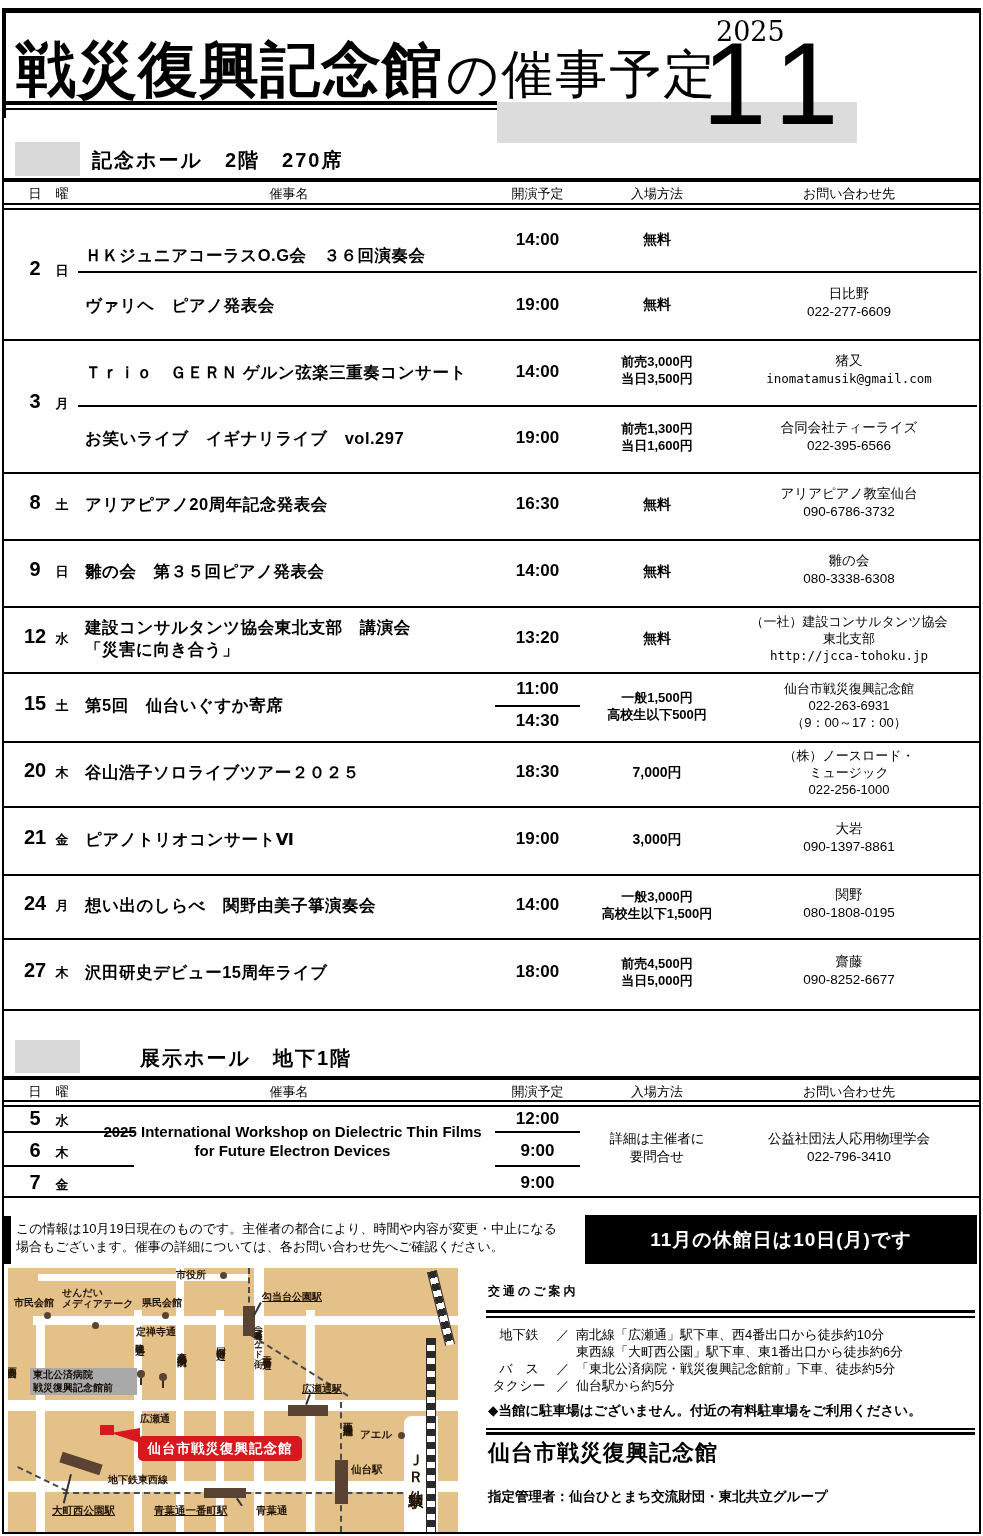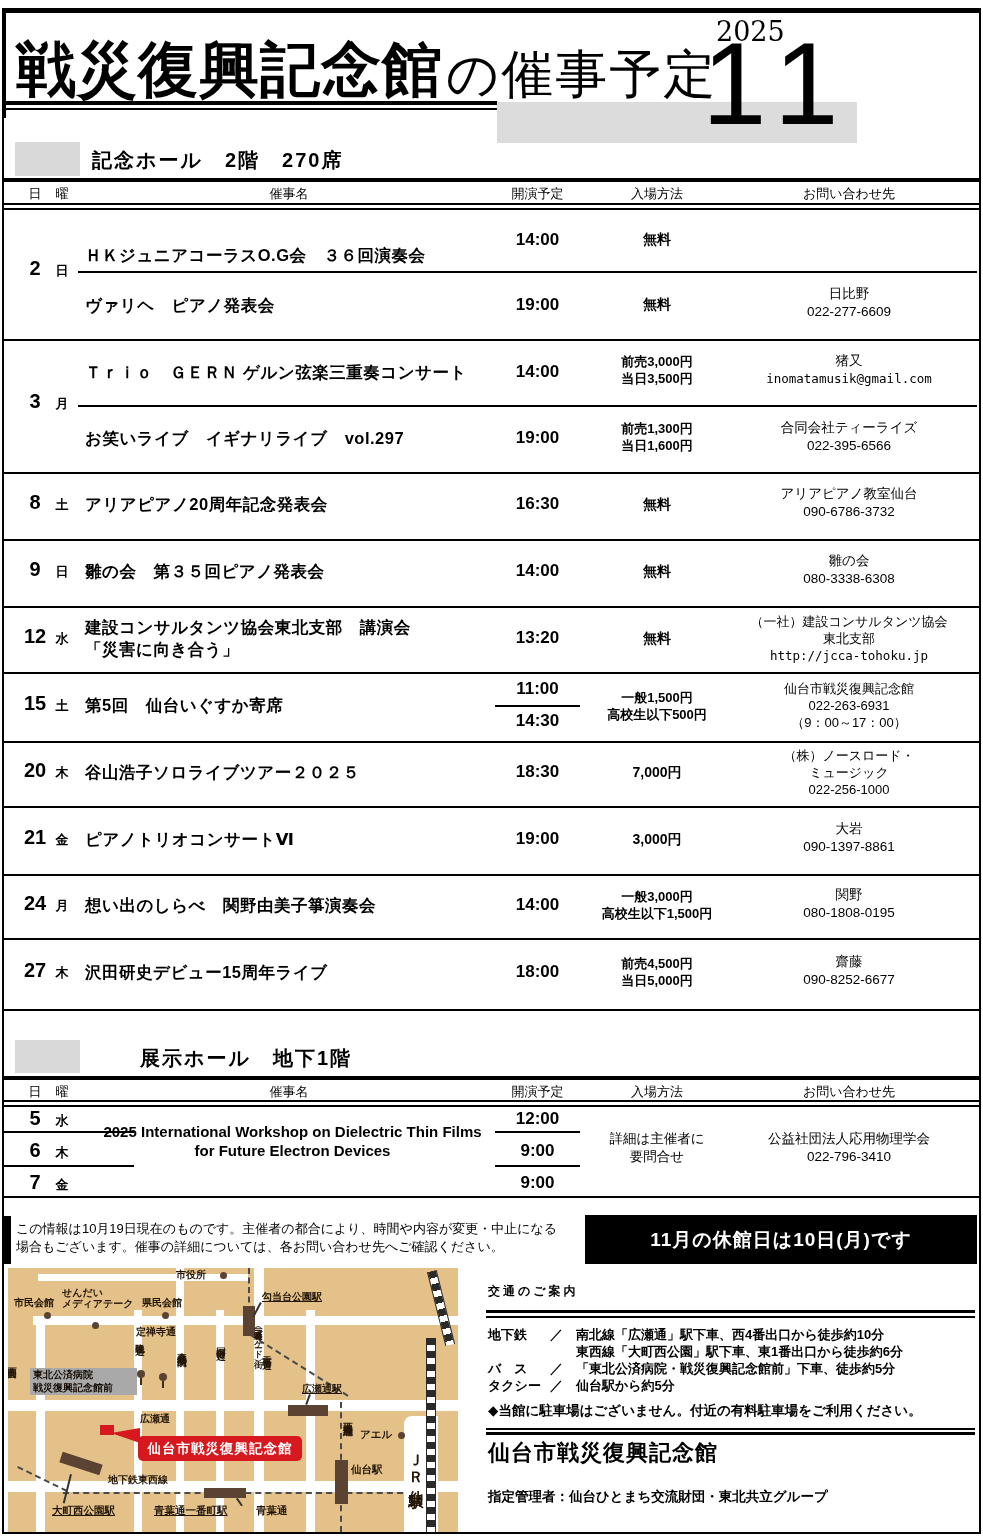--- a/index.html
+++ b/index.html
@@ -27,21 +27,21 @@
   .adm1{font-size:14px;}
   .con{position:absolute;left:714px;width:270px;font-size:13.5px;font-weight:500;line-height:18px;text-align:center;}
   .con3{font-size:13px;line-height:17px;}
   .mono{font-family:"DejaVu Sans Mono","Liberation Mono",monospace;font-size:12.5px;}
   
   .notice{position:absolute;left:16px;top:1220px;font-size:13px;font-weight:500;line-height:18px;}
   .banner{position:absolute;left:585px;top:1215px;width:392px;height:49px;background:#000;color:#fff;
           display:flex;align-items:center;justify-content:center;font-size:19px;font-weight:700;letter-spacing:1px;}
   
   .acc-h{position:absolute;left:488px;top:1283px;font-size:12px;font-weight:700;letter-spacing:3px;}
-  .acc-row{position:absolute;left:488px;font-size:13px;font-weight:700;display:flex;}
+  .acc-row{position:absolute;left:488px;font-size:13px;font-weight:400;display:flex;text-align:center;}
   .acc-lab{width:62px;display:inline-block;}
   .acc-sl{width:26px;display:inline-block;}
   .acc-note{position:absolute;left:488px;top:1402px;font-size:13.5px;font-weight:600;}
   .f-name{position:absolute;left:488px;top:1438px;font-size:22px;font-weight:800;letter-spacing:1px;}
   .f-line{position:absolute;left:488px;font-size:13.5px;font-weight:600;}
   
   .map{position:absolute;left:8px;top:1268px;width:450px;height:264px;background:#e4c189;overflow:hidden;
        font-size:10px;font-weight:700;color:#241607;}
   .road{position:absolute;background:#fff;}
   .mlab{position:absolute;white-space:nowrap;}

